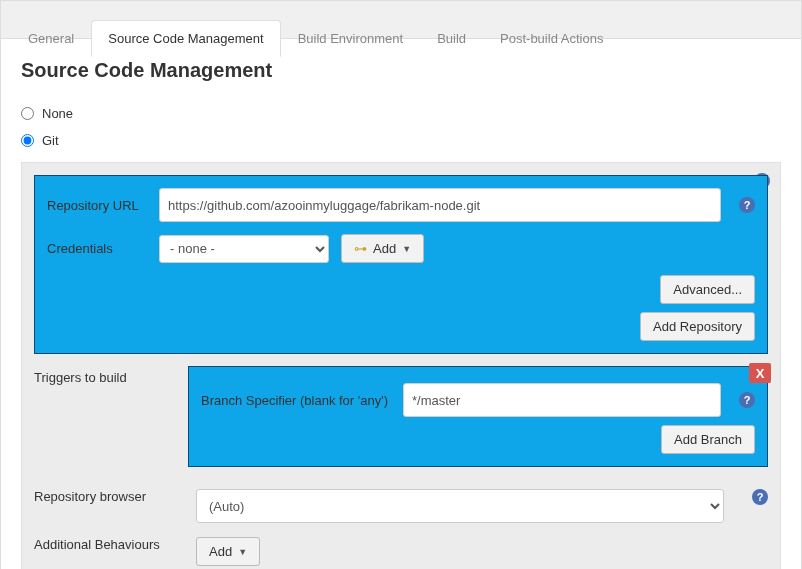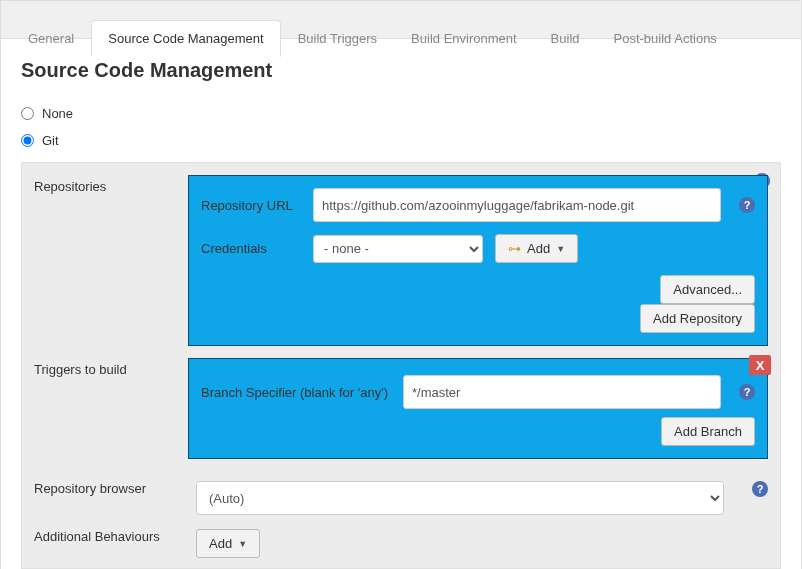--- a/index.html
+++ b/index.html
@@ -119,20 +119,21 @@
     color: #333;
     cursor: pointer;
     display: inline-flex;
     align-items: center;
     gap: 6px;
   }
   .btn-row-right {
     display: flex;
     justify-content: flex-end;
     gap: 8px;
+    margin-top: 8px;
   }
   .help {
     width: 16px;
     height: 16px;
     border-radius: 50%;
     background: #4b6db3;
     color: #fff;
     font-weight: bold;
     font-size: 11px;
     display: inline-flex;
@@ -182,21 +183,20 @@
   }
   .browser-row .side-label { width: 140px; padding-top: 0; }
 </style>
 </head>
 <body>
 
 <div class="outer">
   <div class="tabs">
     <div class="tab">General</div>
     <div class="tab active">Source Code Management</div>
-    <div class="tab">Build Triggers</div>
     <div class="tab">Build Environment</div>
     <div class="tab">Build</div>
     <div class="tab">Post-build Actions</div>
   </div>
 
   <div class="content">
     <h2>Source Code Management</h2>
 
     <div class="radio-row">
       <input type="radio" name="scm" style="">
@@ -205,21 +205,20 @@
 
     <div class="radio-row">
       <input type="radio" name="scm" checked="" style="">
       <span>Git</span>
     </div>
 
     <div class="section">
 
       <div class="section-inner">
         <span class="help corner">?</span>
-        <div class="side-label">Repositories</div>
         <div class="panel">
           <div class="form-row">
             <div class="form-label">Repository URL</div>
             <input type="text" value="https://github.com/azooinmyluggage/fabrikam-node.git" style="">
             <span class="help inline-right">?</span>
           </div>
           <div class="form-row">
             <div class="form-label">Credentials</div>
             <select class="short">
               <option>- none -</option>

